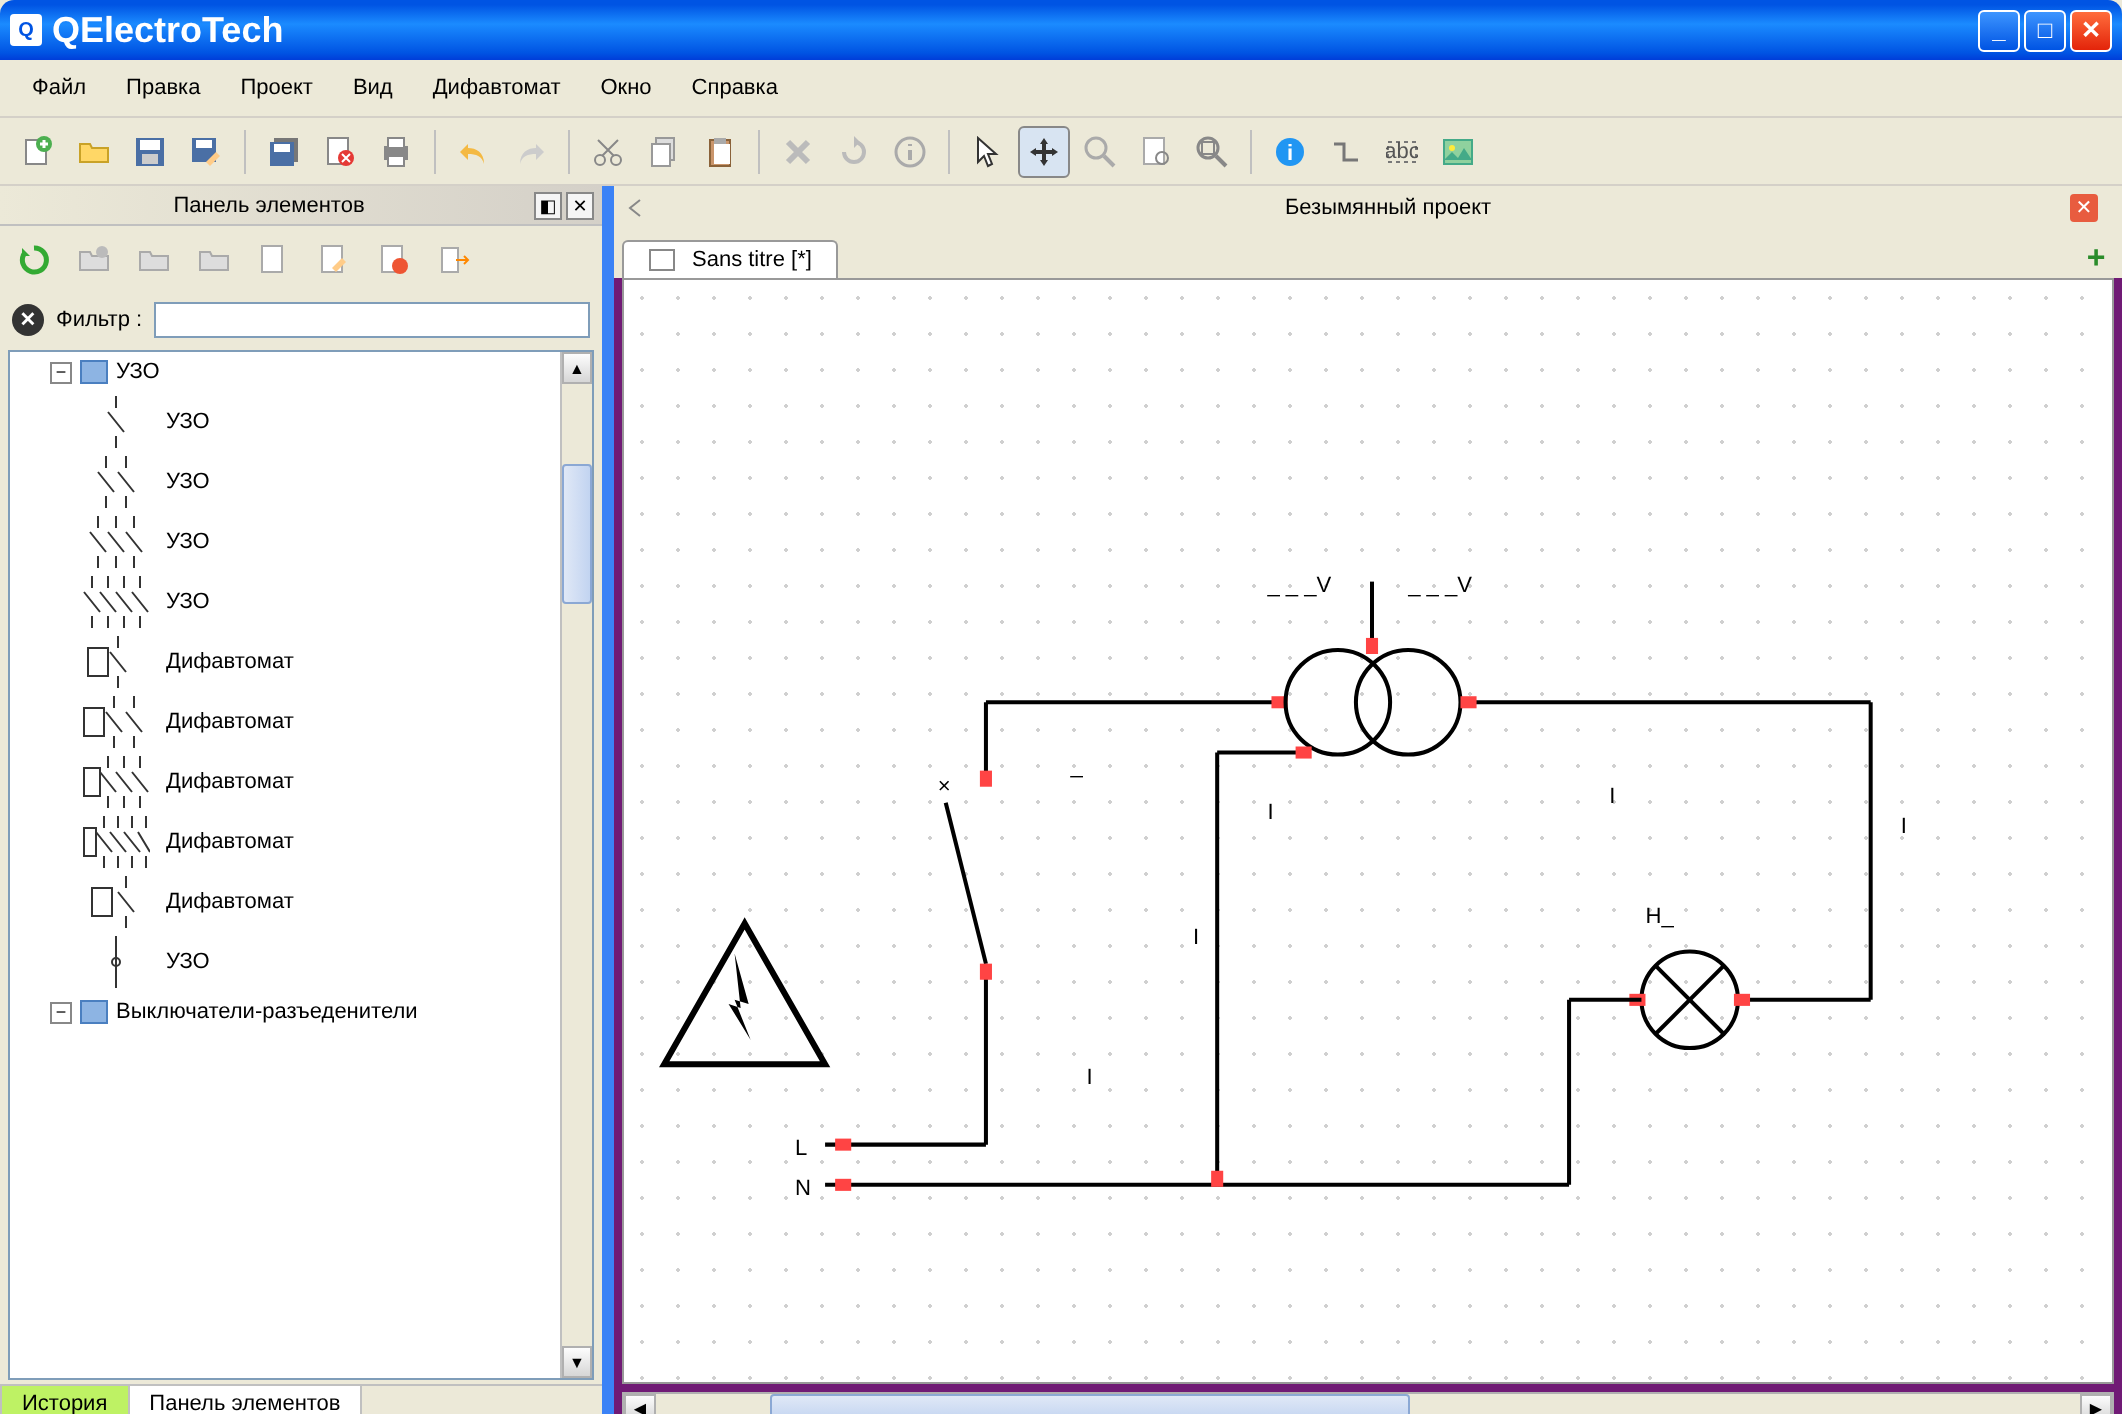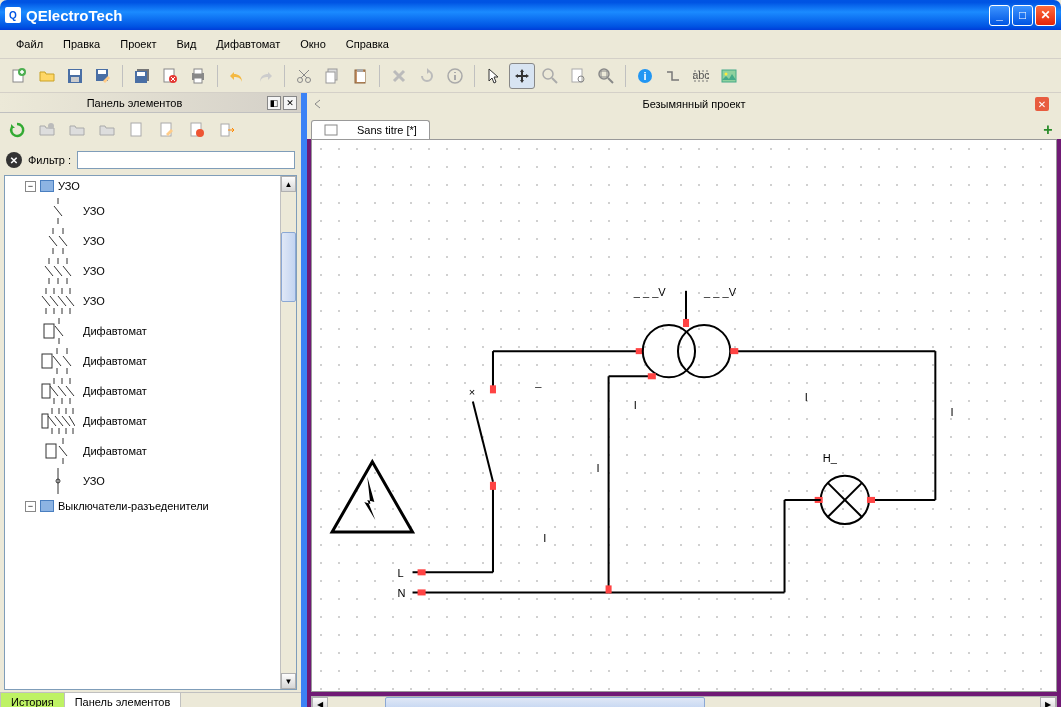--- a/index.html
+++ b/index.html
@@ -1,19 +1,19 @@
 <!DOCTYPE html>
 <html><head>
 <meta charset="utf-8">
 <style>
 *{box-sizing:border-box;margin:0;padding:0;font-family:Tahoma,Arial,sans-serif;font-size:11px}
 body{background:#ece9d8;width:1061px;height:707px;overflow:hidden}
 .titlebar{height:30px;background:linear-gradient(to bottom,#0054e3 0%,#0054e3 8%,#1b8bff 40%,#0054e3 88%,#003dd9 100%);display:flex;align-items:center;padding:0 5px;border-radius:7px 7px 0 0}
 .titlebar .app-icon{width:16px;height:16px;background:#fff;border-radius:2px;margin-right:5px;display:flex;align-items:center;justify-content:center;font-size:10px;color:#0054e3;font-weight:bold}
-.titlebar .title{color:#fff;font-weight:bold;font-size:15px;flex:1}
+.titlebar .title{color:#fff;font-weight:bold;font-size:18px;flex:1}
 .titlebar .win-btns{display:flex;gap:2px}
 .titlebar .win-btn{width:21px;height:21px;border-radius:3px;border:1px solid #fff;display:flex;align-items:center;justify-content:center;color:#fff;font-weight:bold;font-size:12px}
 .win-btn.min,.win-btn.max{background:linear-gradient(to bottom,#3d95ff,#0054e3)}
 .win-btn.close{background:linear-gradient(to bottom,#ff6d3c,#e3240a)}
 .menubar{height:22px;background:#ece9d8;display:flex;align-items:center;padding:14px 8px;gap:4px;border-bottom:1px solid #d4d0c8}
 .menubar .menu-item{padding:2px 8px;cursor:default}
 .toolbar{height:34px;background:#ece9d8;display:flex;align-items:center;padding:0 6px;gap:2px;border-bottom:1px solid #d4d0c8}
 .toolbar .tb-btn{width:26px;height:26px;display:flex;align-items:center;justify-content:center;border:1px solid transparent;border-radius:3px}
 .toolbar .sep{width:1px;height:22px;background:#c0c0c0;margin:0 4px}
 .icon-svg{width:16px;height:16px}
@@ -37,21 +37,21 @@
 .tree-scroll .sb-btn{width:15px;height:16px;background:linear-gradient(#fdfdfd,#d6d6d6);border:1px solid #b0b0b0;display:flex;align-items:center;justify-content:center;font-size:8px}
 .tree-scroll .sb-thumb{margin-top:40px;width:15px;height:70px;background:linear-gradient(to right,#e0e8f6,#c2d4f1);border:1px solid #8ba8d4;border-radius:2px}
 .bottom-tabs{height:22px;display:flex;background:#ece9d8;border-top:1px solid #c0c0c0}
 .bottom-tabs .btab{padding:3px 10px;border:1px solid #c0c0c0;border-top:none;background:#bef264;margin-right:-1px}
 .bottom-tabs .btab.active{background:#fff}
 .canvas-area{flex:1;display:flex;flex-direction:column;background:#701a75}
 .doc-tabs{height:22px;display:flex;align-items:center;background:#ece9d8;padding:0 4px}
 .doc-tabs .doc-tab{flex:1;display:flex;align-items:center;justify-content:center;gap:6px;position:relative}
 .doc-tabs .tab-close{width:14px;height:14px;background:#e85c3f;border-radius:2px;color:#fff;display:flex;align-items:center;justify-content:center;font-size:10px;position:absolute;right:8px}
 .sheet-tabs{height:24px;display:flex;align-items:flex-end;background:#ece9d8;padding:0 4px}
-.sheet-tabs .sheet-tab{padding:3px 12px;background:#fff;border:1px solid #999;border-bottom:none;border-radius:3px 3px 0 0;display:flex;gap:19px}
+.sheet-tabs .sheet-tab{padding:3px 12px;background:#fff;border:1px solid #999;border-bottom:none;border-radius:3px 3px 0 0;display:flex;gap:8px}
 .sheet-tabs .add-tab{margin-left:auto;width:18px;height:18px;color:#2a8c2a;font-size:16px;font-weight:bold;display:flex;align-items:center;justify-content:center}
 .canvas-wrap{flex:1;background:#fff;border:1px solid #999;margin:0 4px 4px 4px;position:relative;overflow:hidden}
 .grid-bg{position:absolute;inset:0;background-image:radial-gradient(circle,#d0d0d0 1px,transparent 1px);background-size:18px 18px}
 .schematic{position:absolute;inset:0}
 .hscroll{height:16px;background:#ece9d8;margin:0 4px 2px 4px;display:flex;border:1px solid #b0b0b0}
 .hscroll .hs-btn{width:16px;background:linear-gradient(#fdfdfd,#d6d6d6);border:1px solid #b0b0b0;display:flex;align-items:center;justify-content:center;font-size:8px}
 .hscroll .hs-track{flex:1;display:flex}
 .hscroll .hs-thumb{width:45%;background:linear-gradient(#e0e8f6,#c2d4f1);border:1px solid #8ba8d4;border-radius:2px;margin-left:8%}
 </style>
 </head>

